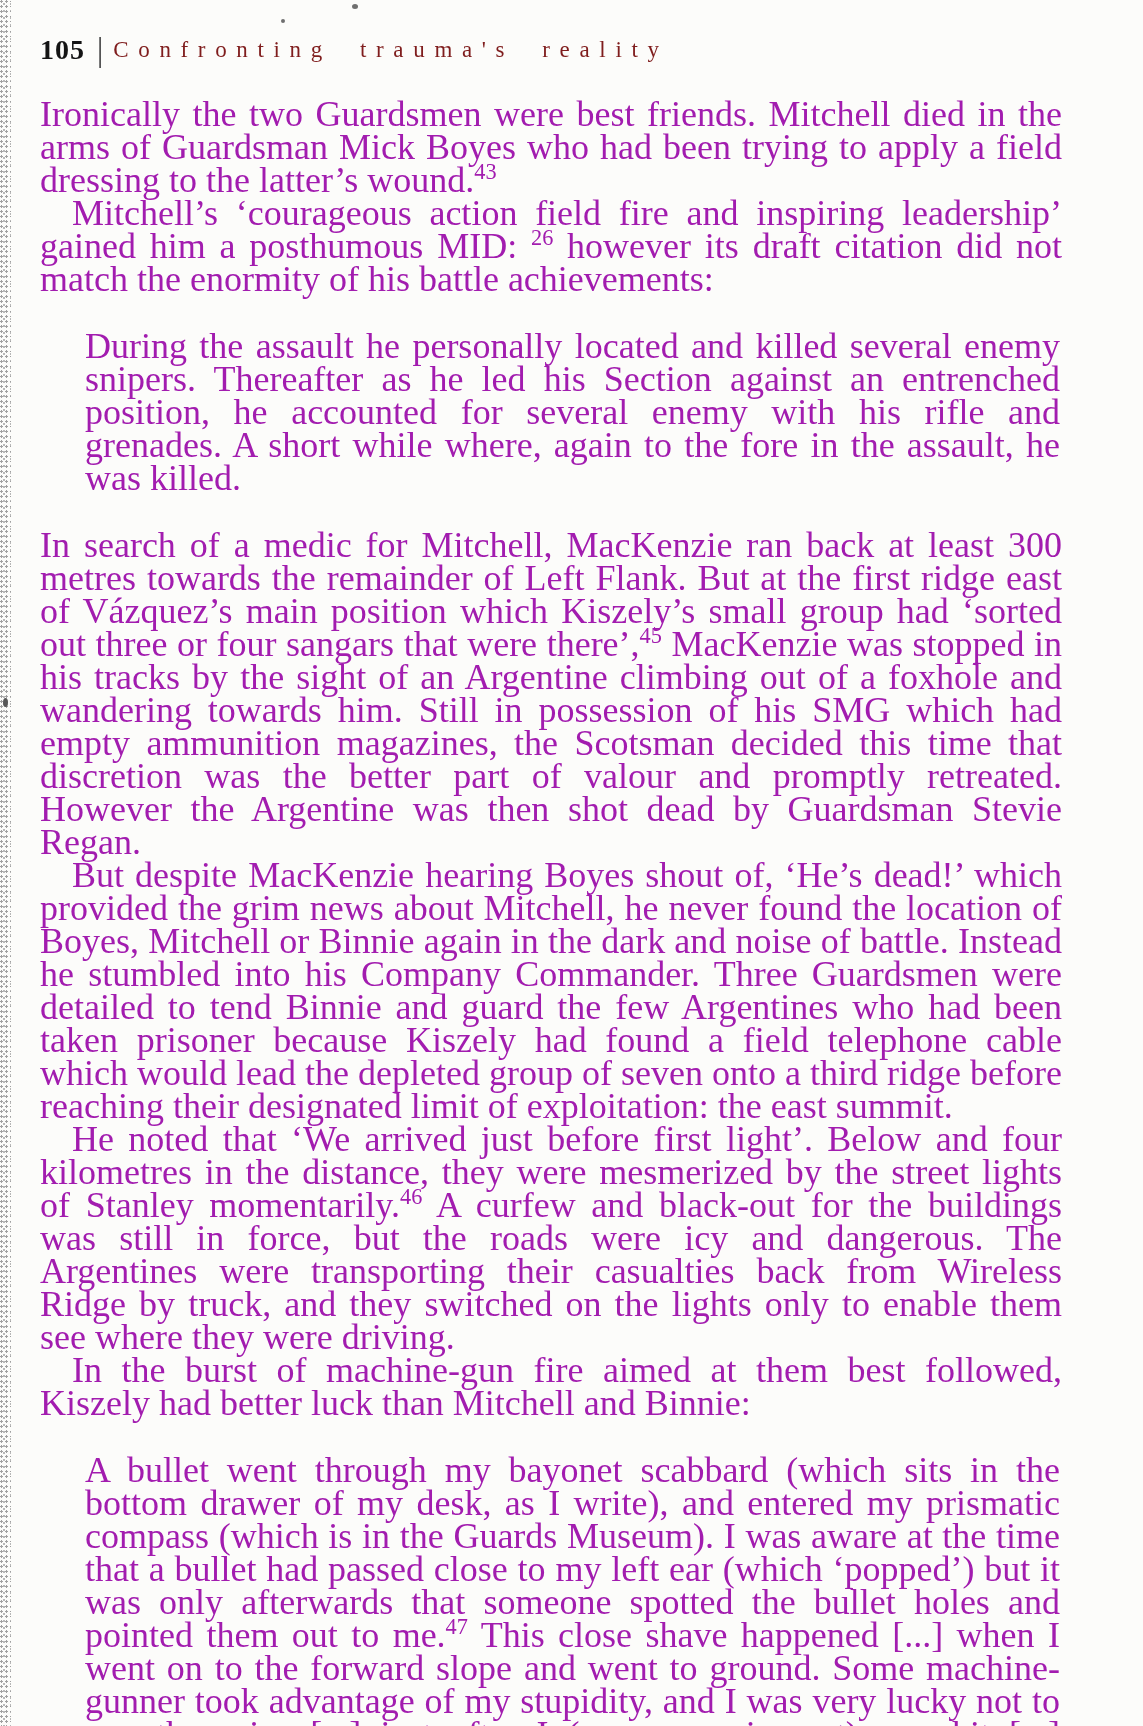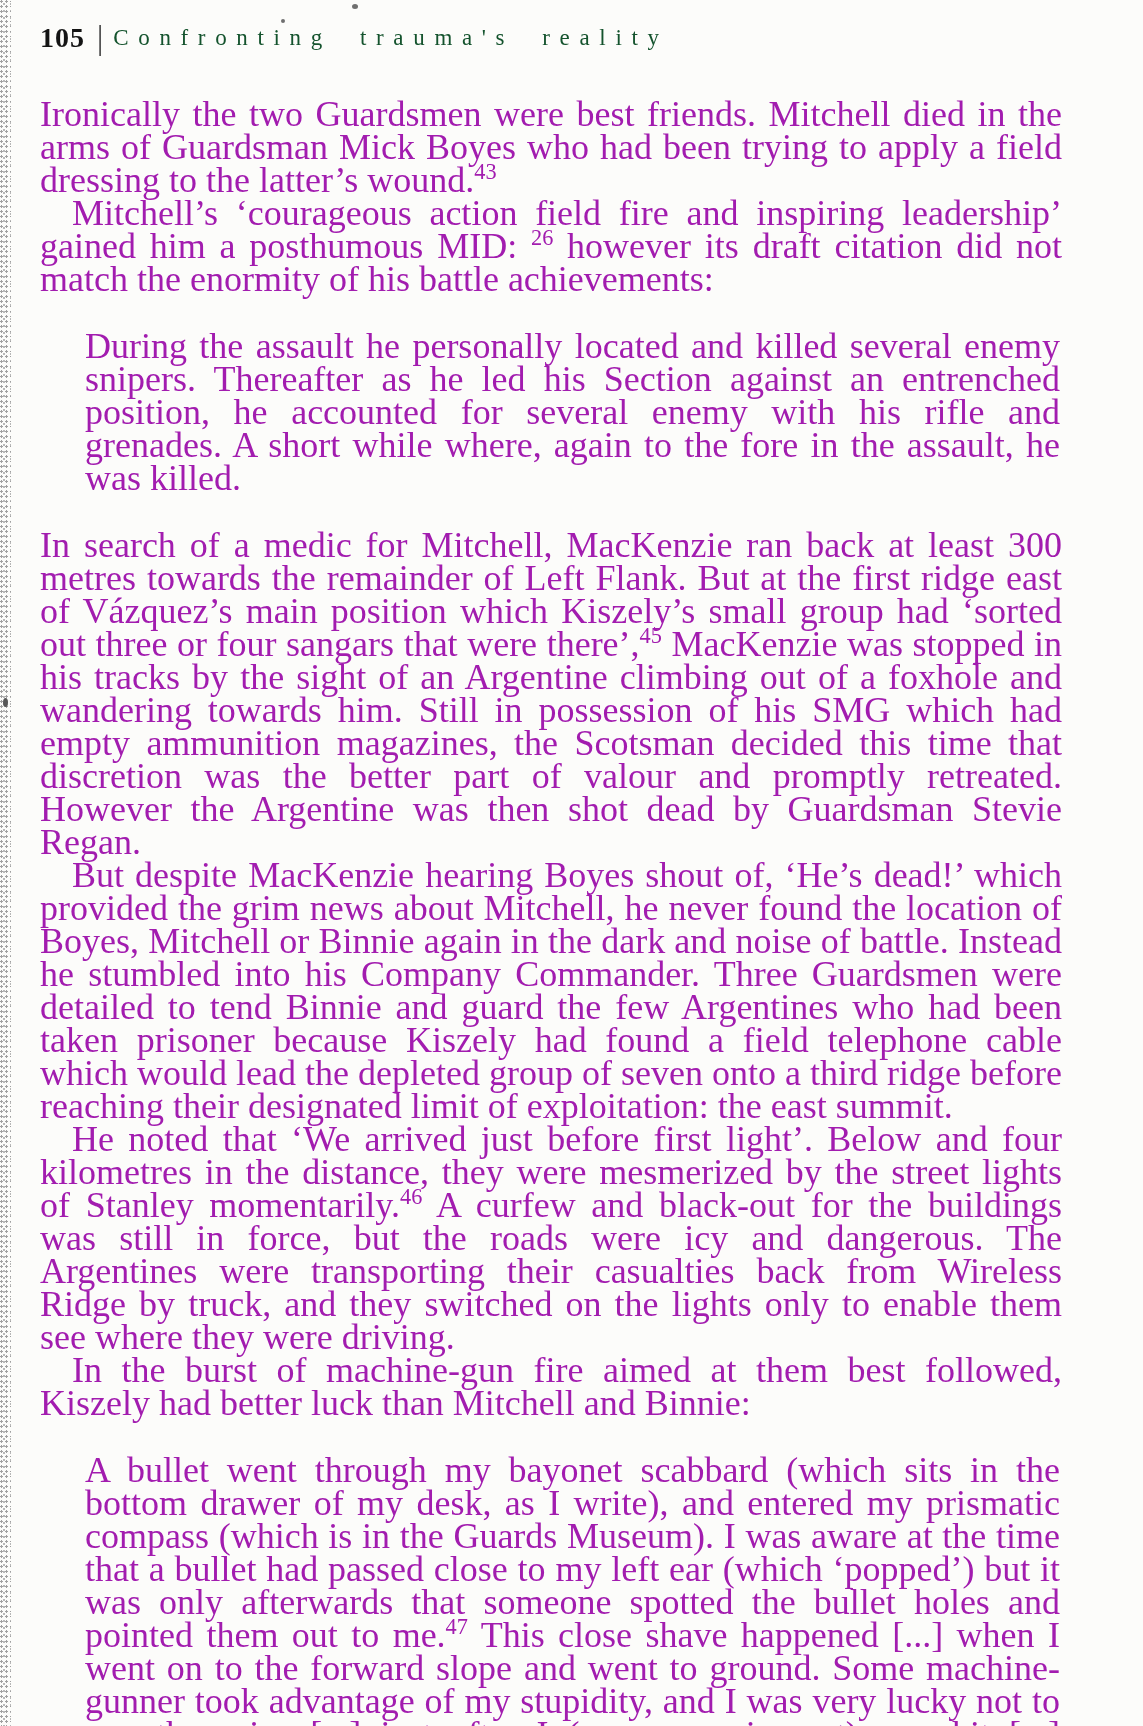--- a/index.html
+++ b/index.html
@@ -22,33 +22,33 @@
       radial-gradient(circle at 4px 4px, #a8a8a8 0.9px, rgba(0,0,0,0) 1.3px);
     background-size: 5px 5px, 7px 7px;
     opacity: 0.8;
   }
   .speck { position: absolute; background: #6f6f6f; border-radius: 50%; }
   .s1 { left: 352px; top: 4px;  width: 6px; height: 5px; }
   .s2 { left: 281px; top: 19px; width: 4px; height: 4px; }
   .s3 { left: 3px;  top: 698px; width: 5px; height: 9px; background:#585858; }
 
   .runhead {
-    position: absolute; left: 40px; top: 20px;
+    position: absolute; left: 40px; top: 32px;
     display: flex; align-items: center;
     white-space: nowrap;
   }
   .pagenum {
     font-weight: 700; font-size: 28px; color: #141414; letter-spacing: 1px;
   }
   .divider {
     font-size: 31px; color: #3d3d3d; font-weight: 400;
     margin: 0 10px 0 12px; transform: scaleY(1.1);
   }
   .runtitle {
-    font-size: 23px; color: #14532d;
+    font-size: 23px; color: #7f1d1d;
     letter-spacing: 0.42em; word-spacing: 0.55em;
   }
 
   .text {
     position: absolute; left: 40px; top: 98px; width: 1022px;
     font-size: 36px; line-height: 33px;
     color: #a21caf;
     text-align: justify;
     text-justify: inter-word;
   }

